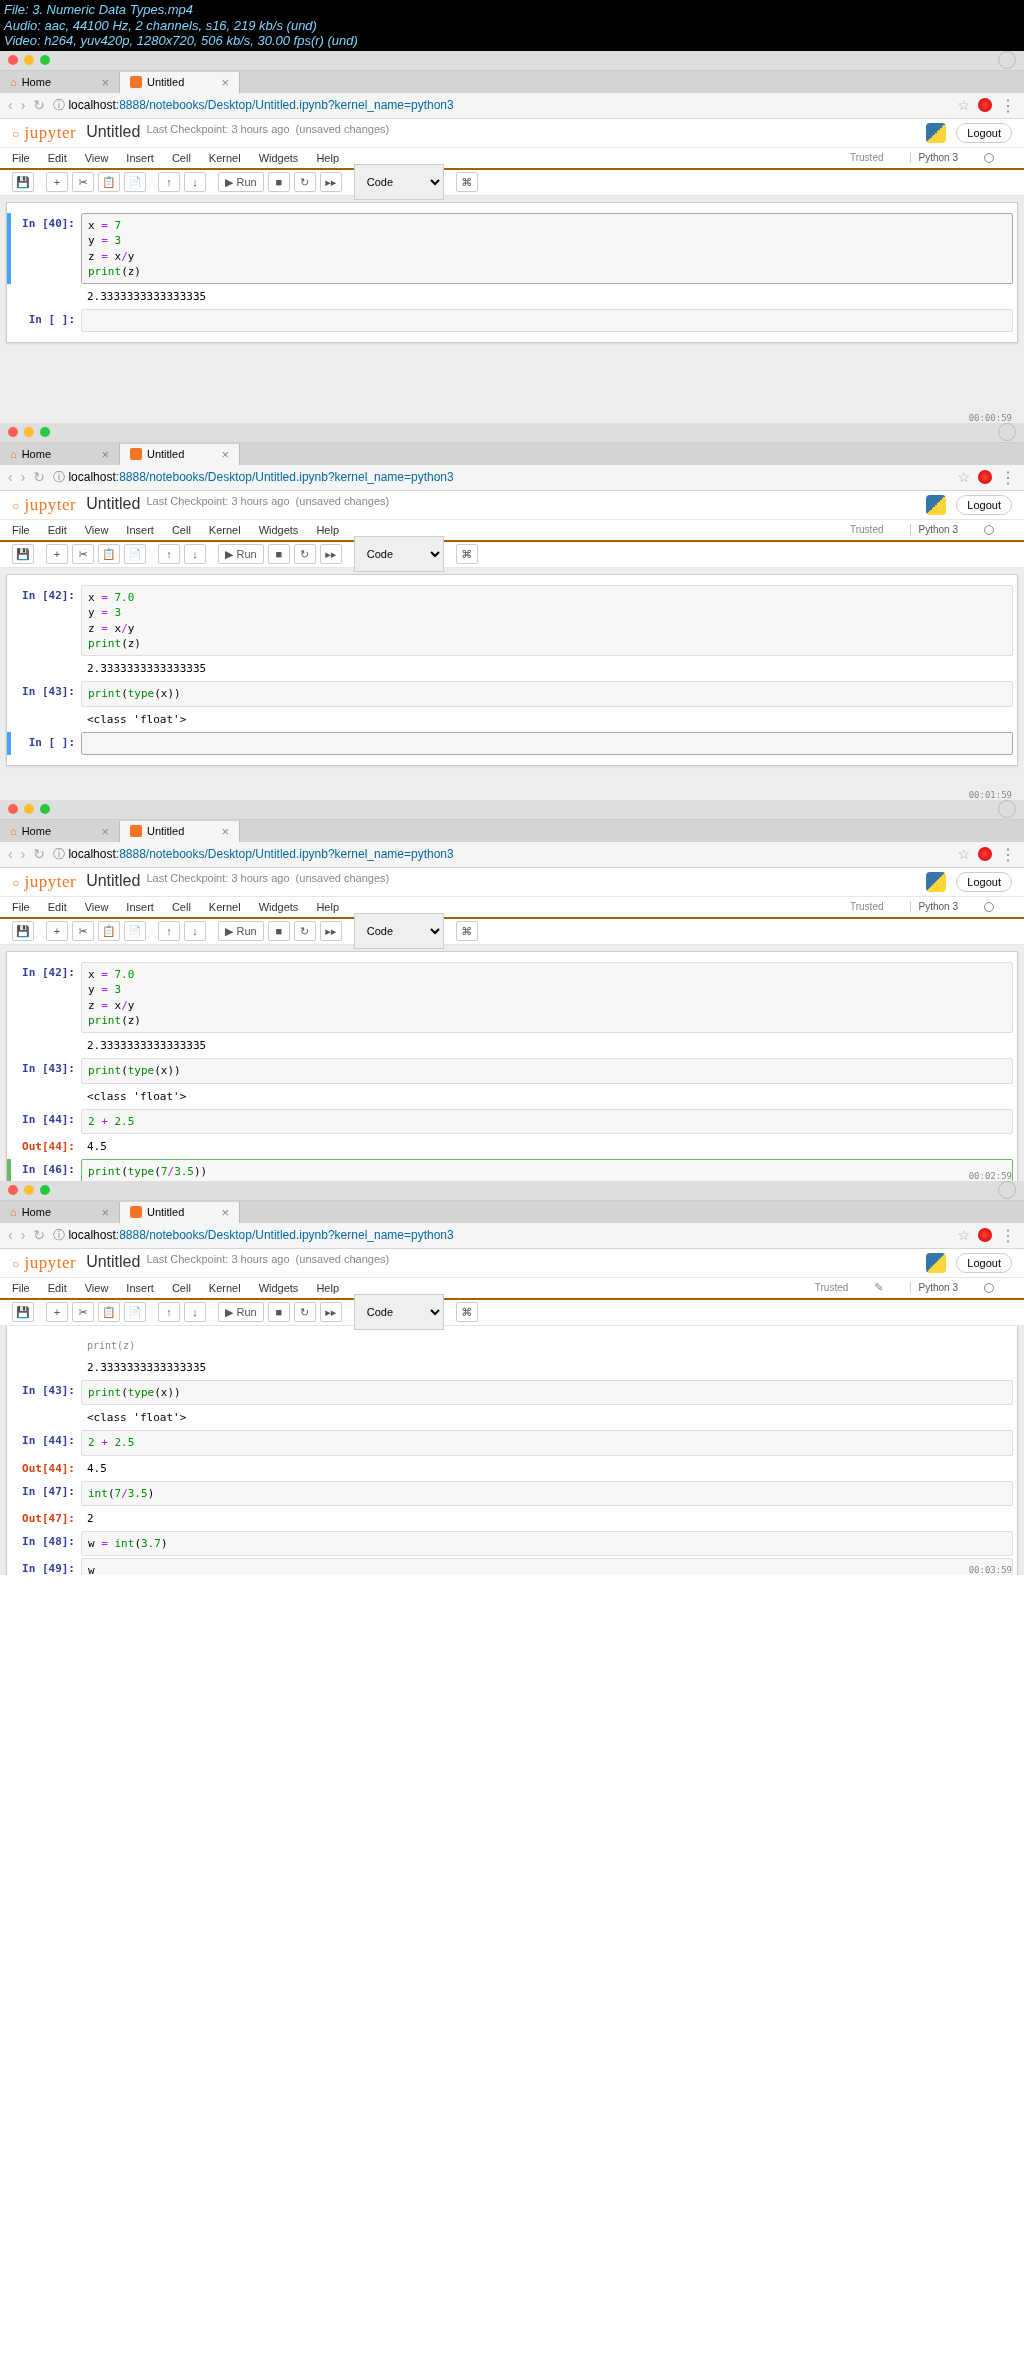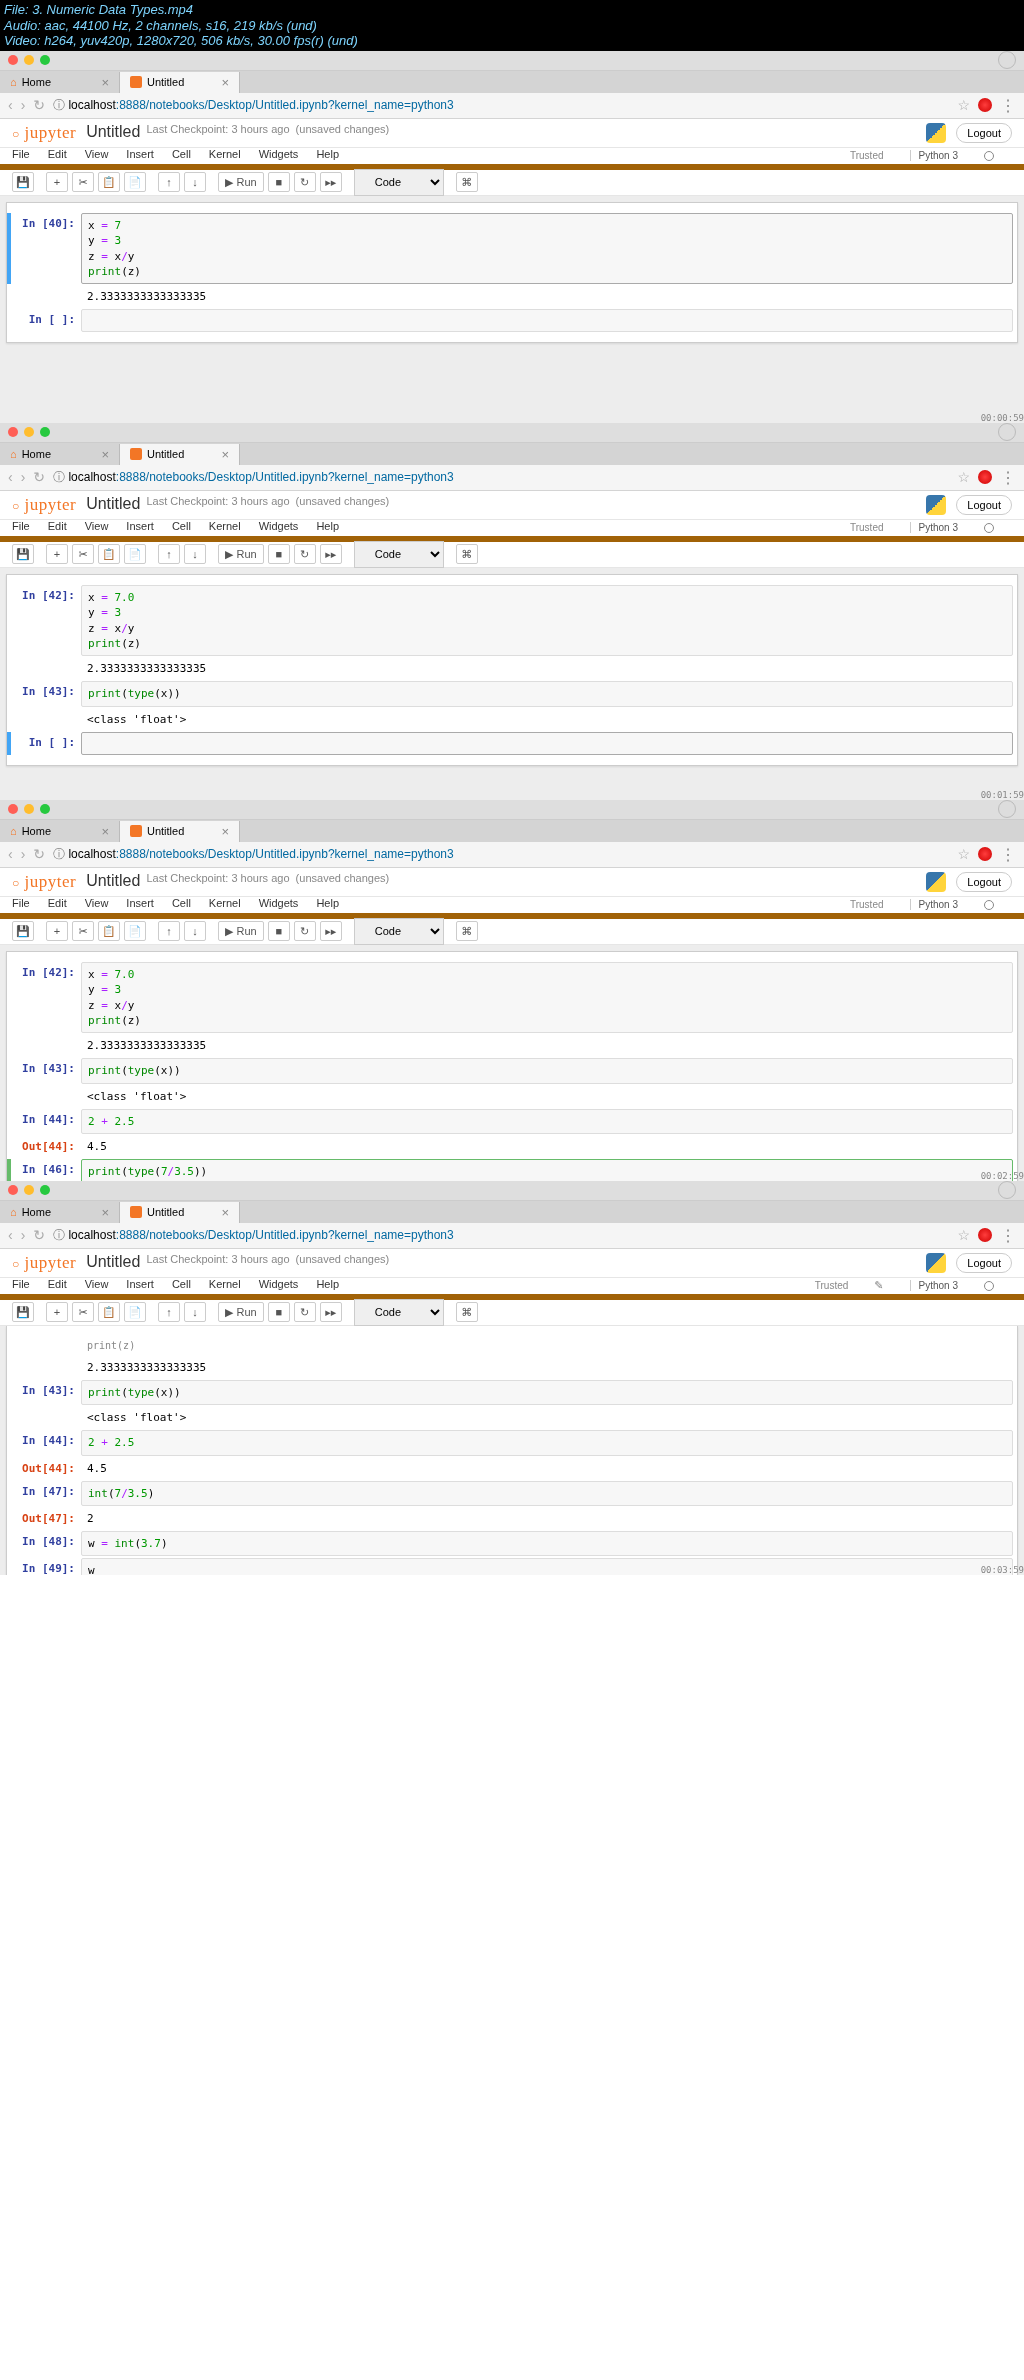--- a/index.html
+++ b/index.html
@@ -1,19 +1,19 @@
 <!DOCTYPE html>
 <html><head>
 <meta charset="utf-8">
 <style>
 * { box-sizing: border-box; margin: 0; padding: 0; }
 body { font-family: -apple-system, "Helvetica Neue", Arial, sans-serif; background: #fff; width: 1024px; }
 .file-info { background: #000; color: #7dd3fc; font-family: Arial; font-style: italic; font-size: 13px; padding: 2px 4px; line-height: 1.2; }
 .frame { position: relative; background: #ededed; }
-.timestamp { position: absolute; bottom: 0; right: 0; font-size: 9px; color: #888; font-family: monospace; margin-left: 11px; }
+.timestamp { position: absolute; bottom: 0; right: 12px; font-size: 9px; color: #888; font-family: monospace; margin-left: 11px; }
 .window-chrome { background: #dedede; height: 20px; display: flex; align-items: center; padding: 0 8px; gap: 6px; border-bottom: 1px solid #ccc; }
 .traffic { width: 10px; height: 10px; border-radius: 50%; }
 .traffic.r { background: #ff5f56; } .traffic.y { background: #ffbd2e; } .traffic.g { background: #27c93f; }
 .tabs { display: flex; background: #d4d4d4; height: 22px; align-items: flex-end; }
 .tab { font-size: 11px; padding: 3px 10px; display: flex; align-items: center; gap: 5px; border-right: 1px solid #bbb; background: #d4d4d4; min-width: 120px; position: relative; }
 .tab.active { background: #f5f5f5; }
 .tab-close { margin-left: auto; color: #888; font-size: 13px; }
 .addressbar { background: #f5f5f5; height: 26px; display: flex; align-items: center; padding: 0 8px; gap: 8px; border-bottom: 1px solid #d4d4d4; font-size: 12px; color: #555; }
 .nav-btn { color: #aaa; font-size: 14px; }
 .url { flex: 1; }
@@ -23,31 +23,31 @@
 .moreicon { color: #888; font-size: 16px; }
 .user-circle { width: 18px; height: 18px; border-radius: 50%; background: #ddd; border: 1px solid #bbb; margin-left: auto; }
 .jupyter-body { background: #fff; }
 .jp-header { display: flex; padding: 4px 12px; border-bottom: 1px solid #e6e6e6; }
 .jp-logo { color: #f37626; font-size: 17px; letter-spacing: 0.5px; font-family: "Helvetica Neue"; }
 .jp-logo .circ { font-size: 12px; vertical-align: middle; }
 .jp-title { margin-left: 10px; font-size: 16px; color: #333; }
 .jp-chk { font-size: 11px; color: #888; margin-left: 6px; }
 .py-logo { width: 20px; height: 20px; margin-left: auto; background: linear-gradient(135deg, #3776ab 50%, #ffd43b 50%); border-radius: 4px; }
 .logout-btn { margin-left: 10px; border: 1px solid #ccc; padding: 3px 10px; font-size: 11px; background: #fff; border-radius: 10px; }
-.jp-menu { display: flex; padding: 0 12px; font-size: 11px; color: #333; height: 22px; border-bottom: 6px solid #a16207; }
+.jp-menu { display: flex; padding: 0 12px; font-size: 11px; color: #333; align-items: center; height: 22px; border-bottom: 2px solid #a16207; }
 .jp-menu span { margin-right: 18px; }
 .jp-menu-right { margin-left: auto; display: flex; align-items: center; gap: 8px; font-size: 10px; color: #888; }
 .kernel-name { border-left: 1px solid #ccc; padding-left: 8px; color: #555; }
 .kernel-ind { width: 10px; height: 10px; border: 1px solid #888; border-radius: 50%; }
 .edit-icon { color: #888; font-size: 11px; }
 .jp-toolbar { display: flex; padding: 3px 12px; gap: 4px; border-bottom: 1px solid #e6e6e6; align-items: center; height: 26px; }
 .tb-btn { border: 1px solid #ccc; background: #fff; width: 22px; height: 20px; font-size: 11px; display: flex; align-items: center; justify-content: center; color: #555; border-radius: 2px; }
 .tb-btn.wide { width: auto; padding: 0 6px; gap: 2px; }
 .tb-sep { width: 4px; }
-.tb-select { border: 1px solid #ccc; height: 27px; font-size: 11px; padding: 0 16px; width: 90px; }
+.tb-select { border: 1px solid #ccc; height: 36px; font-size: 11px; padding: 0 8px; width: 90px; }
 .notebook-area { background: #ededed; padding: 6px; min-height: 200px; }
 .nb-container { background: #fff; border: 1px solid #ccc; box-shadow: 0 1px 2px rgba(0,0,0,0.1); padding: 8px 4px; }
 .cell { display: flex; margin: 2px 0; font-family: "Menlo", "Monaco", monospace; font-size: 11px; }
 .prompt { width: 70px; text-align: right; padding: 4px 6px; flex-shrink: 0; }
 .prompt.in { color: #303f9f; font-weight: bold; }
 .prompt.out { color: #d84315; font-weight: bold; }
 .cell-content { flex: 1; padding: 4px 6px; }
 .cell.input .cell-content { border: 1px solid #ddd; background: #f7f7f7; border-radius: 2px; }
 .cell.selected { border-left: 4px solid #42a5f5; margin-left: -4px; }
 .cell.selected .cell-content { border-color: #aaa; }

